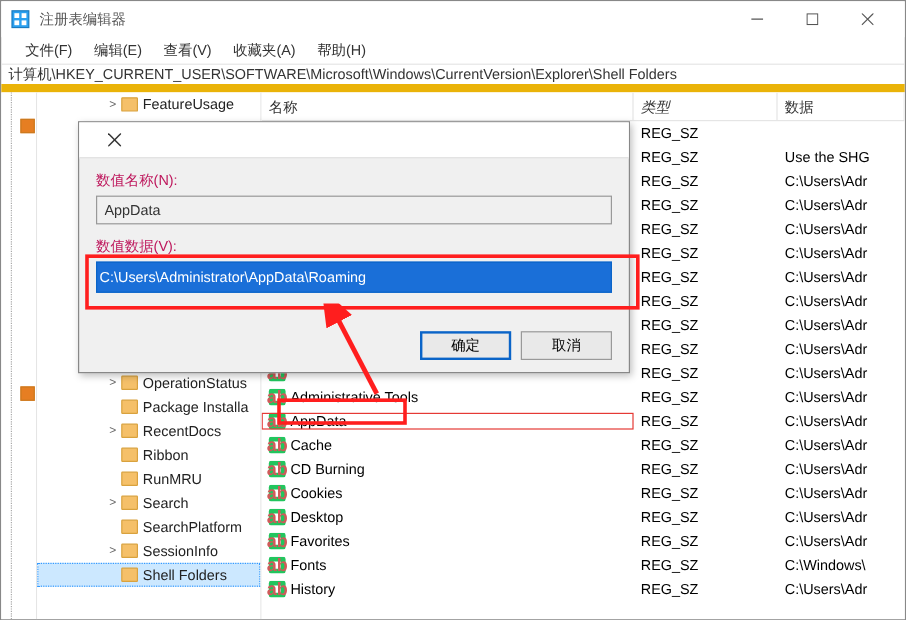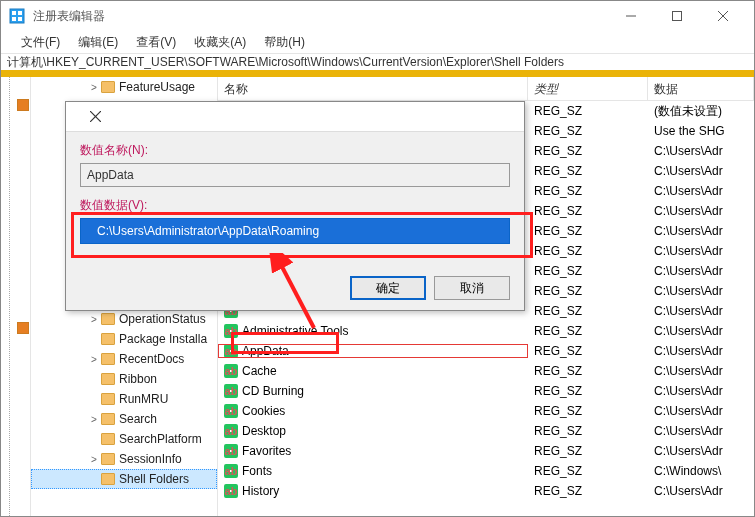--- a/index.html
+++ b/index.html
@@ -35,33 +35,33 @@
 .list-header { height:24px; display:flex; border-bottom:1px solid #e5e5e5; }
 .list-header div { padding:4px 6px; color:#333; border-right:1px solid #e5e5e5; }
 .col-name { width:310px; }
 .col-type { width:120px;font-style:italic; }
 .col-data { flex:1; }
 .list-body { position:relative; }
 .list-row { height:20px; display:flex; align-items:center; }
 .list-row .c1 { width:310px; padding-left:6px; display:flex; align-items:center; gap:4px; white-space:nowrap; overflow:hidden;}
 .list-row .c2 { width:120px; padding-left:6px; }
 .list-row .c3 { flex:1; padding-left:6px; white-space:nowrap; overflow:hidden; text-overflow:clip;}
-.val-ico { width:14px; height:14px; border:6px solid #22c55e; border-radius:2px; display:inline-flex; align-items:center; justify-content:center; color:#d05a5a; font-size:11px; font-weight:bold; background:#fff;}
+.val-ico { width:14px; height:14px; border:4px solid #22c55e; border-radius:2px; display:inline-flex; align-items:center; justify-content:center; color:#d05a5a; font-size:15px; font-weight:bold; background:#fff;}
 .list-row.selected .c1 { outline:1px solid #e53935; outline-offset:-1px; }
 
 
 .dialog { position:absolute; left:64px; top:100px; width:460px; height:210px; background:#f0f0f0; border:1px solid #888; box-shadow:2px 2px 6px rgba(0,0,0,0.25); z-index:5;}
 .dialog .dlg-title { height:30px; background:#fff; display:flex; align-items:center; padding:0 10px; border-bottom:1px solid #ddd;}
 .dialog .dlg-title .t { flex:1; color:#333;}
 .dialog .dlg-close { width:38px; height:26px; display:flex; align-items:center; justify-content:center; color:#333;}
 .dialog .body { padding:10px 14px 8px 14px; }
 .dialog .lbl { color:#be185d; margin-bottom:4px; display:block;}
 .dialog input.ro { width:100%; height:24px; background:#f0f0f0; border:1px solid #999; padding:0 6px; color:#333;}
 .dialog .val-group { margin-top:10px; position:relative;}
-.dialog input.ed { width:100%; height:26px; border:1px solid #0a64c8; padding:0 16px; color:#fff; background:#1a6fd8;}
+.dialog input.ed { width:100%; height:26px; border:1px solid #0a64c8; padding:0 2px; color:#fff; background:#1a6fd8;}
 .dialog .btns { position:absolute; right:14px; bottom:10px; display:flex; gap:8px;}
 .dialog .btn { width:76px; height:24px; border:1px solid #999; background:#e9e9e9; display:flex; align-items:center; justify-content:center;}
 .dialog .btn.primary { border:2px solid #0a64c8; background:#e9e9e9;}
 
 
 .annot { position:absolute; border:3px solid #ff1e1e; pointer-events:none; z-index:10;}
 .arrow { position:absolute; z-index:11; pointer-events:none; }
 </style>
 </head>
 <body>
@@ -169,21 +169,20 @@
       <div class="col-type">类型</div>
       <div class="col-data">数据</div>
     </div>
     <div class="list-body" id="listbody">
         <div class="list-row">
           <div class="c1">
             <span class="val-ico">ab</span>
             <span></span>
           </div>
           <div class="c2">REG_SZ</div>
-          <div class="c3">(数值未设置)</div>
         </div>
         <div class="list-row">
           <div class="c1">
             <span class="val-ico">ab</span>
             <span></span>
           </div>
           <div class="c2">REG_SZ</div>
           <div class="c3">Use the SHG</div>
         </div>
         <div class="list-row">

